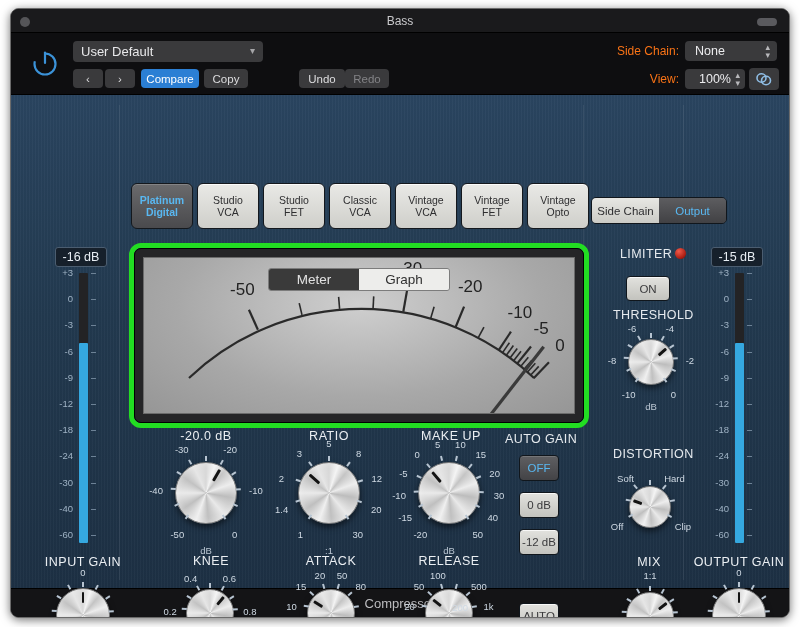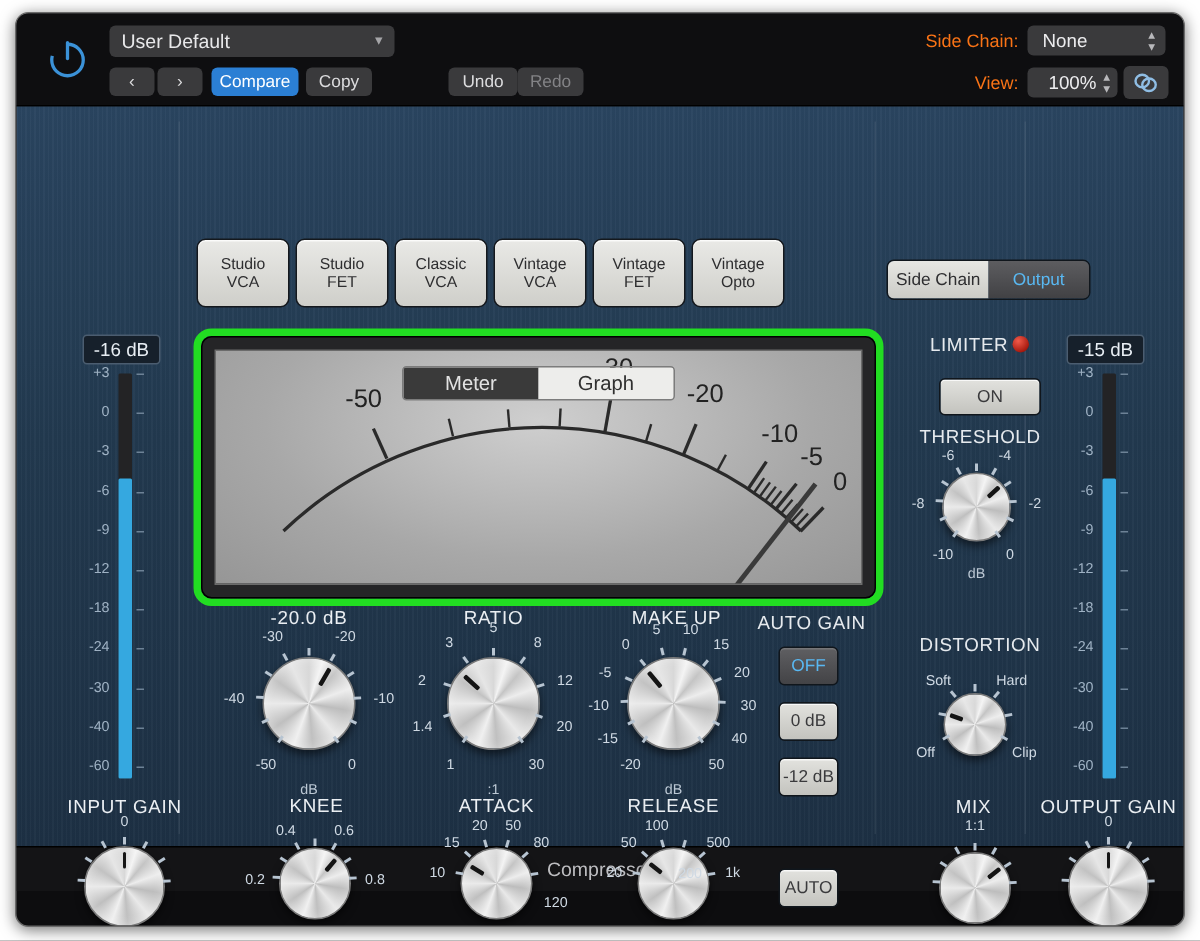--- a/index.html
+++ b/index.html
@@ -325,20 +325,25 @@
     display: flex; align-items: center; justify-content: center;
     border-top: 1px solid #000;
   }
   #footer-title { color: #bdbdc0; font-size: 13px; }
 </style>
 </head>
 <body>
 
 <div id="plugin-window">
 
+  <div id="titlebar">
+    <div id="close-dot"></div>
+    <div id="window-title">Bass</div>
+    <div id="resize-pill"></div>
+  </div>
 
   <div id="header">
     <div id="power-btn">
       <svg width="30" height="30" viewBox="0 0 30 30">
         <circle cx="15" cy="16" r="10.5" fill="none" stroke="#3b92d8" stroke-width="2.2" stroke-dasharray="52 14" transform="rotate(-90 15 16)"></circle>
         <line x1="15" y1="4.5" x2="15" y2="15" stroke="#3b92d8" stroke-width="2.2" stroke-linecap="round"></line>
       </svg>
     </div>
 
     <div id="preset-select">
@@ -372,20 +377,24 @@
     </div>
   </div>
 
   <div id="body">
 
     <div class="divider-v" style="left:108px;"></div>
     <div class="divider-v" style="left:572px;"></div>
     <div class="divider-v" style="left:672px;"></div>
 
     <div id="model-row">
+      <div class="model-btn selected">
+        <span>Platinum</span>
+        <span>Digital</span>
+      </div>
       <div class="model-btn">
         <span>Studio</span>
         <span>VCA</span>
       </div>
       <div class="model-btn">
         <span>Studio</span>
         <span>FET</span>
       </div>
       <div class="model-btn">
         <span>Classic</span>
@@ -688,21 +697,21 @@
         <div class="knob-caption" style="left: 70.4578px; top: 24.4364px; transform: translate(-50%, -50%);">1k</div>
       </div>
 
     <div id="sc-out-row">
       <div class="so-btn inactive">Side Chain</div>
       <div class="so-btn active">Output</div>
     </div>
 
     <div class="sect-label" style="left:609px;top:152px;">LIMITER</div>
     <div class="led" style="left:664px;top:153px;"></div>
-    <div class="gray-btn" style="left:615px;top:181px;width:68px;height:25px;text-align:right;">ON</div>
+    <div class="gray-btn" style="left:615px;top:181px;width:44px;height:25px;text-align:right;">ON</div>
 
     <div class="sect-label" style="left:602px;top:213px;">THRESHOLD</div>
     <div class="knob-unit" id="knob-lim-threshold" style="left:610px;top:237px;width:60px;height:60px;">
         <div class="knob" style="left: 7px; top: 7px; height: 46px; width: 46px;"></div>
         <div class="knob-pointer" style="width: 2.6px; height: 9.66px; left: 28.7px; top: 10.22px; transform-origin: 50% 19.78px; transform: rotate(48deg);"></div>
         <div class="knob-tick" style="width: 1.5px; height: 5px; left: 13.7634px; top: 49.6171px; transform: rotate(-145deg);"></div>
         <div class="knob-tick" style="width: 1.5px; height: 5px; left: 4.98256px; top: 39.336px; transform: rotate(-116deg);"></div>
         <div class="knob-tick" style="width: 1.5px; height: 5px; left: 2.287px; top: 26.0869px; transform: rotate(-87deg);"></div>
         <div class="knob-tick" style="width: 1.5px; height: 5px; left: 6.3527px; top: 13.1922px; transform: rotate(-58deg);"></div>
         <div class="knob-tick" style="width: 1.5px; height: 5px; left: 16.1601px; top: 3.88527px; transform: rotate(-29deg);"></div>

